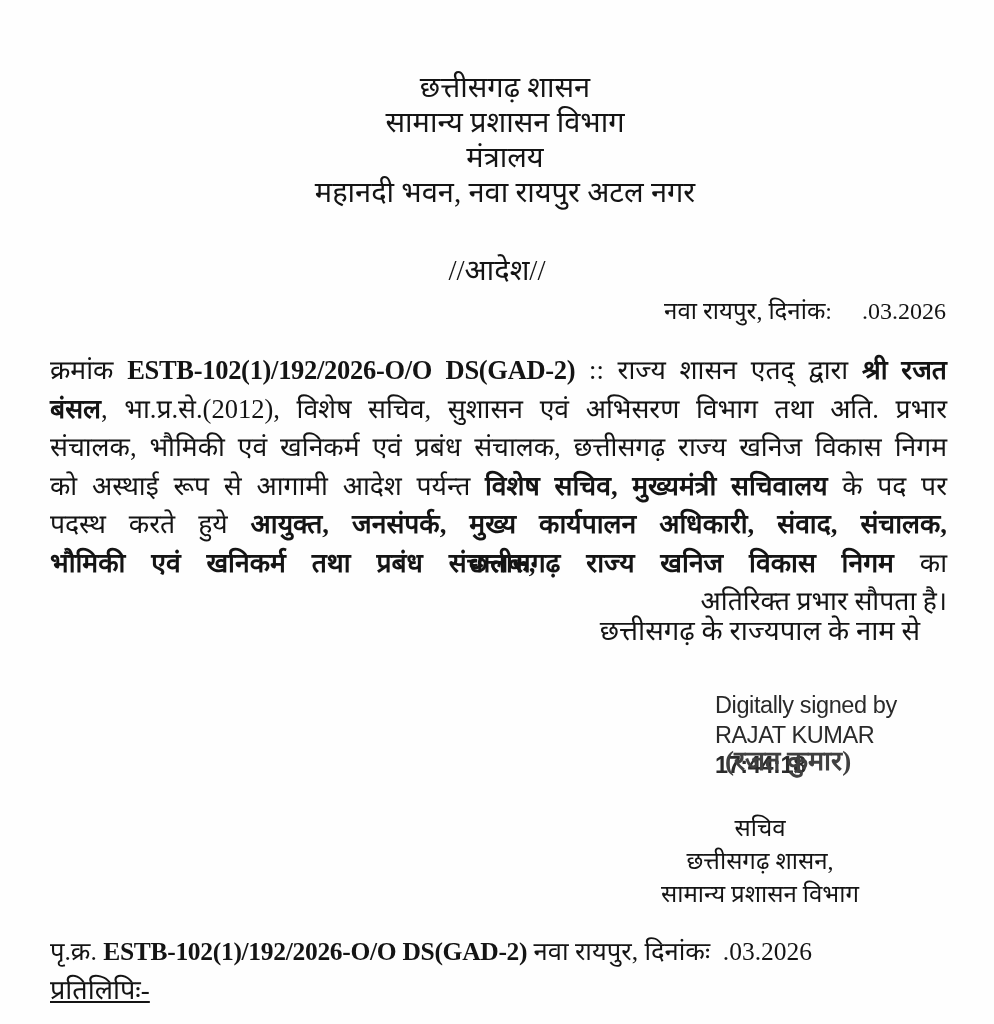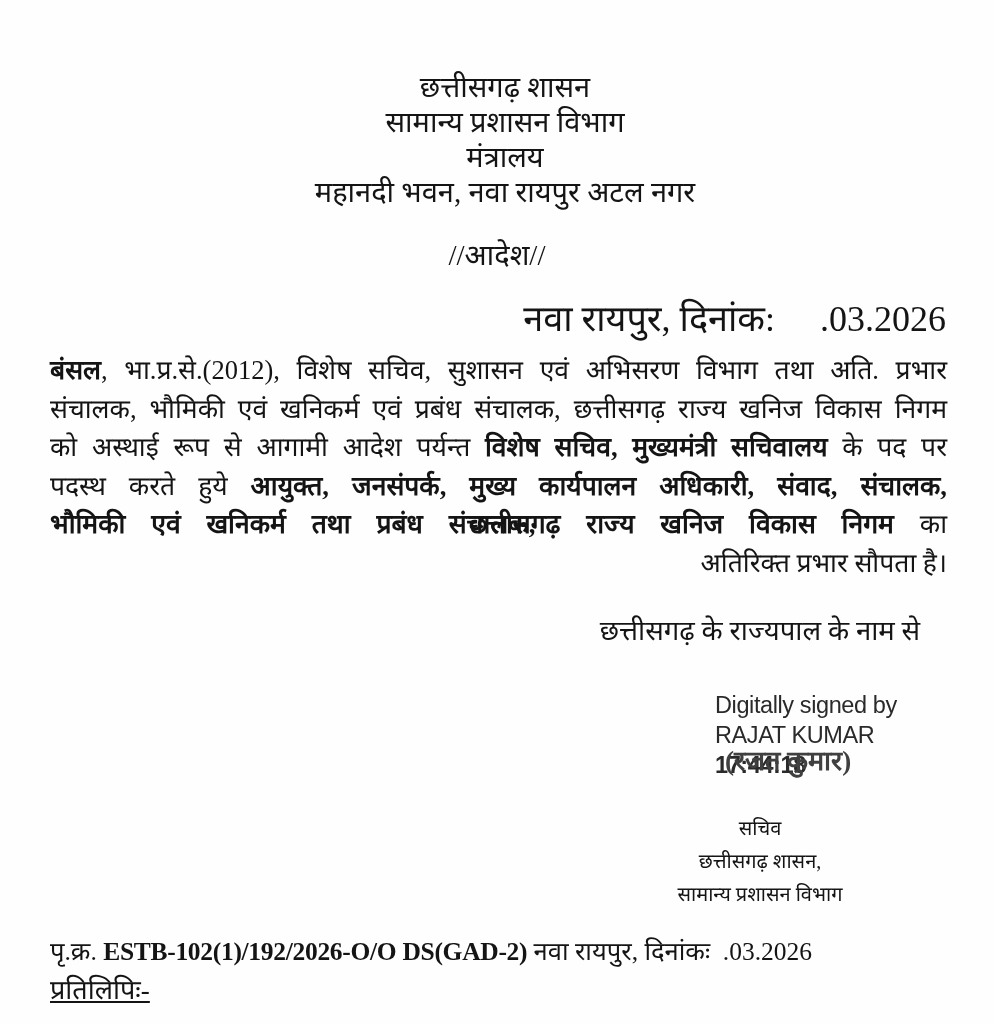--- a/index.html
+++ b/index.html
@@ -23,31 +23,31 @@
     left: 0;
     width: 100%;
     text-align: center;
     font-size: 29px;
     line-height: 35px;
     font-weight: 500;
     padding-left: 8px;
   }
   .order-heading {
     position: absolute;
-    top: 234px;
+    top: 249px;
     left: 0;
     width: 100%;
     text-align: center;
     font-size: 29px;
   }
   .date-line {
     position: absolute;
     top: 293px;
     right: 48px;
-    font-size: 36px;
+    font-size: 24px;
   }
   
   .body-text {
     position: absolute;
     top: 351px;
     left: 50px;
     width: 897px;
     font-size: 26.5px;
     line-height: 38.5px;
   }
@@ -97,21 +97,21 @@
     letter-spacing: 0;
     color: #404040;
     white-space: nowrap;
   }
   .sign-block {
     position: absolute;
     top: 812px;
     left: 565px;
     width: 390px;
     text-align: center;
-    font-size: 20px;
+    font-size: 24px;
     line-height: 33px;
   }
   
   .footer {
     position: absolute;
     top: 933px;
     left: 50px;
     width: 900px;
     font-size: 25.5px;
     line-height: 38px;
@@ -128,20 +128,21 @@
     <div>सामान्य प्रशासन विभाग</div>
     <div>मंत्रालय</div>
     <div>महानदी भवन, नवा रायपुर अटल नगर</div>
   </header>
 
   <div class="order-heading">//आदेश//</div>
 
   <div class="date-line">नवा रायपुर, दिनांक:&nbsp;&nbsp;&nbsp;&nbsp;&nbsp;.03.2026</div>
 
   <section class="body-text">
+    <div class="jline"><span>क्रमांक </span><span class="b latin-ref">ESTB-102(1)/192/2026-O/O DS(GAD-2)</span><span> :: राज्य शासन एतद् द्वारा </span><span class="b">श्री रजत</span></div>
     <div class="jline"><span class="b">बंसल</span><span>, भा.प्र.से.(2012), विशेष सचिव, सुशासन एवं अभिसरण विभाग तथा अति. प्रभार</span></div>
     <div class="jline"><span>संचालक, भौमिकी एवं खनिकर्म एवं प्रबंध संचालक, छत्तीसगढ़ राज्य खनिज विकास निगम</span></div>
     <div class="jline"><span>को अस्थाई रूप से आगामी आदेश पर्यन्त </span><span class="b">विशेष सचिव, मुख्यमंत्री सचिवालय</span><span> के पद पर</span></div>
     <div class="jline"><span>पदस्थ करते हुये </span><span class="b">आयुक्त, जनसंपर्क, मुख्य कार्यपालन अधिकारी, संवाद, संचालक,</span></div>
     <div class="jline"><span class="b">भौमिकी एवं खनिकर्म तथा प्रबंध </span><span class="b">संचालक,</span><span class="b ov-top">छत्तीसगढ़</span><span class="b"> राज्य खनिज विकास निगम</span><span> का</span></div>
     <div class="lastline"><span>अतिरिक्त प्रभार सौपता है।</span></div>
   </section>
 
   <div class="closing">
     <div>छत्तीसगढ़ के राज्यपाल के नाम से</div>

